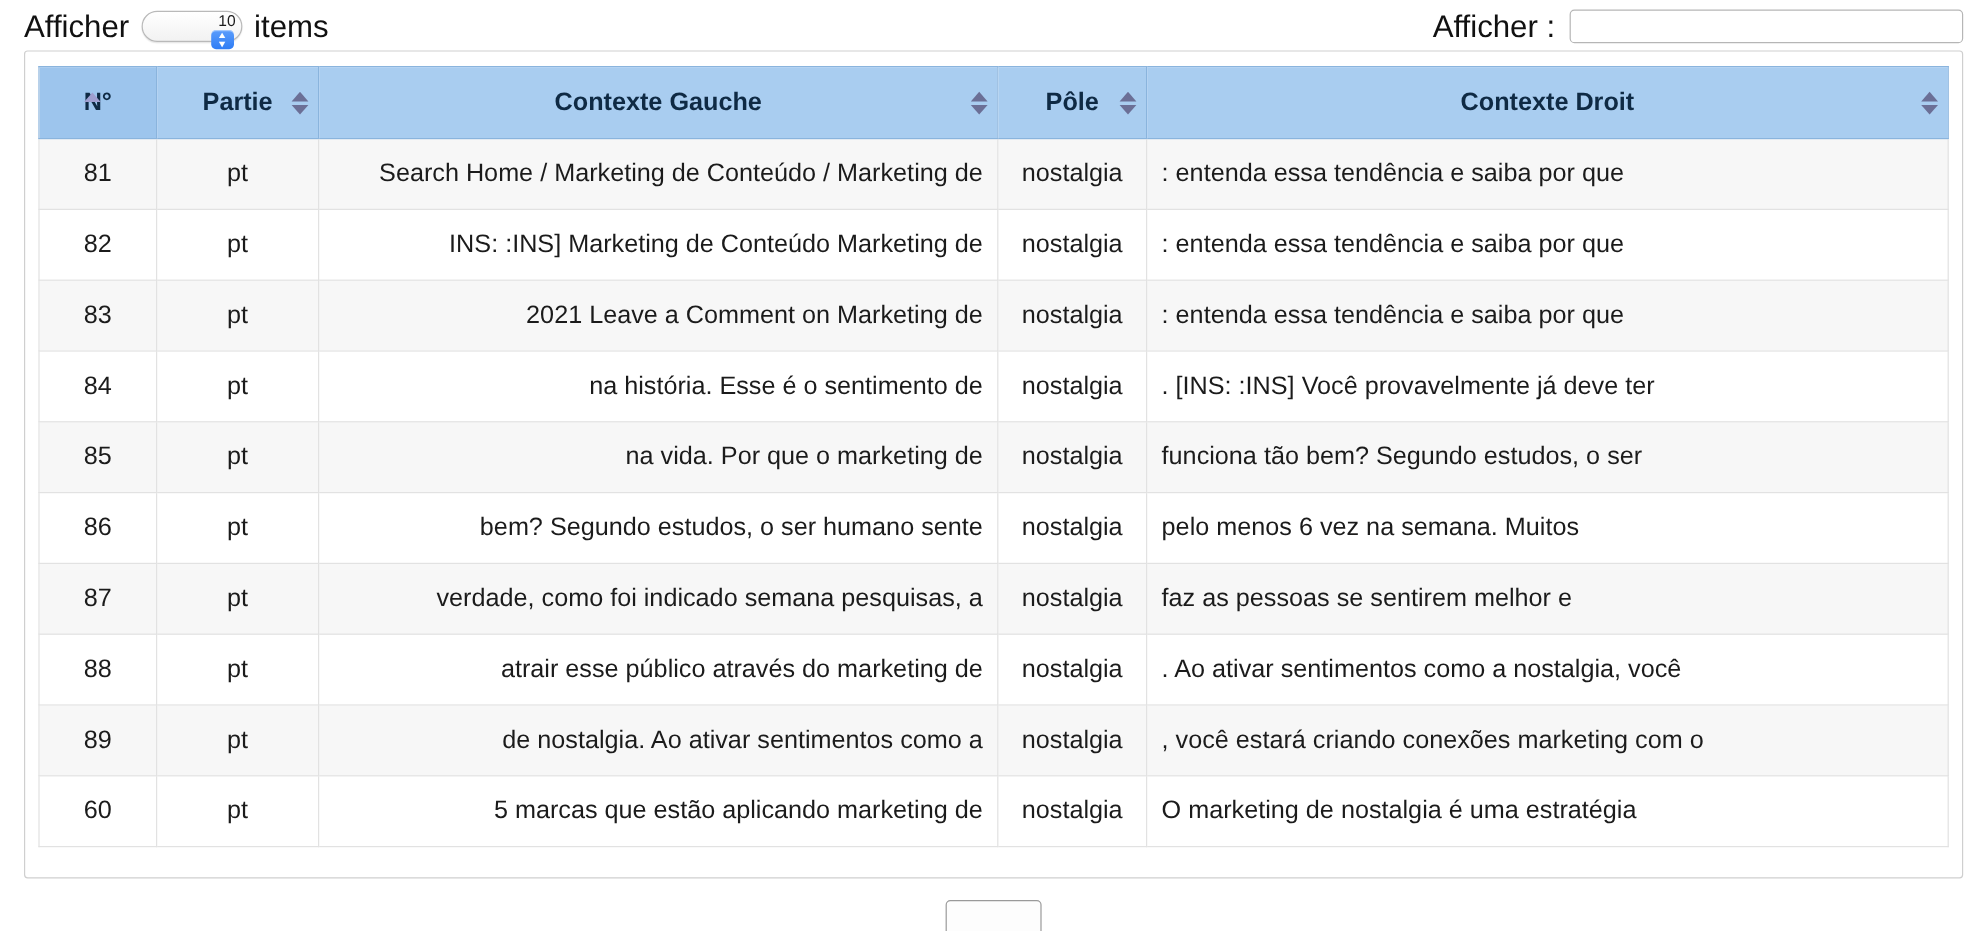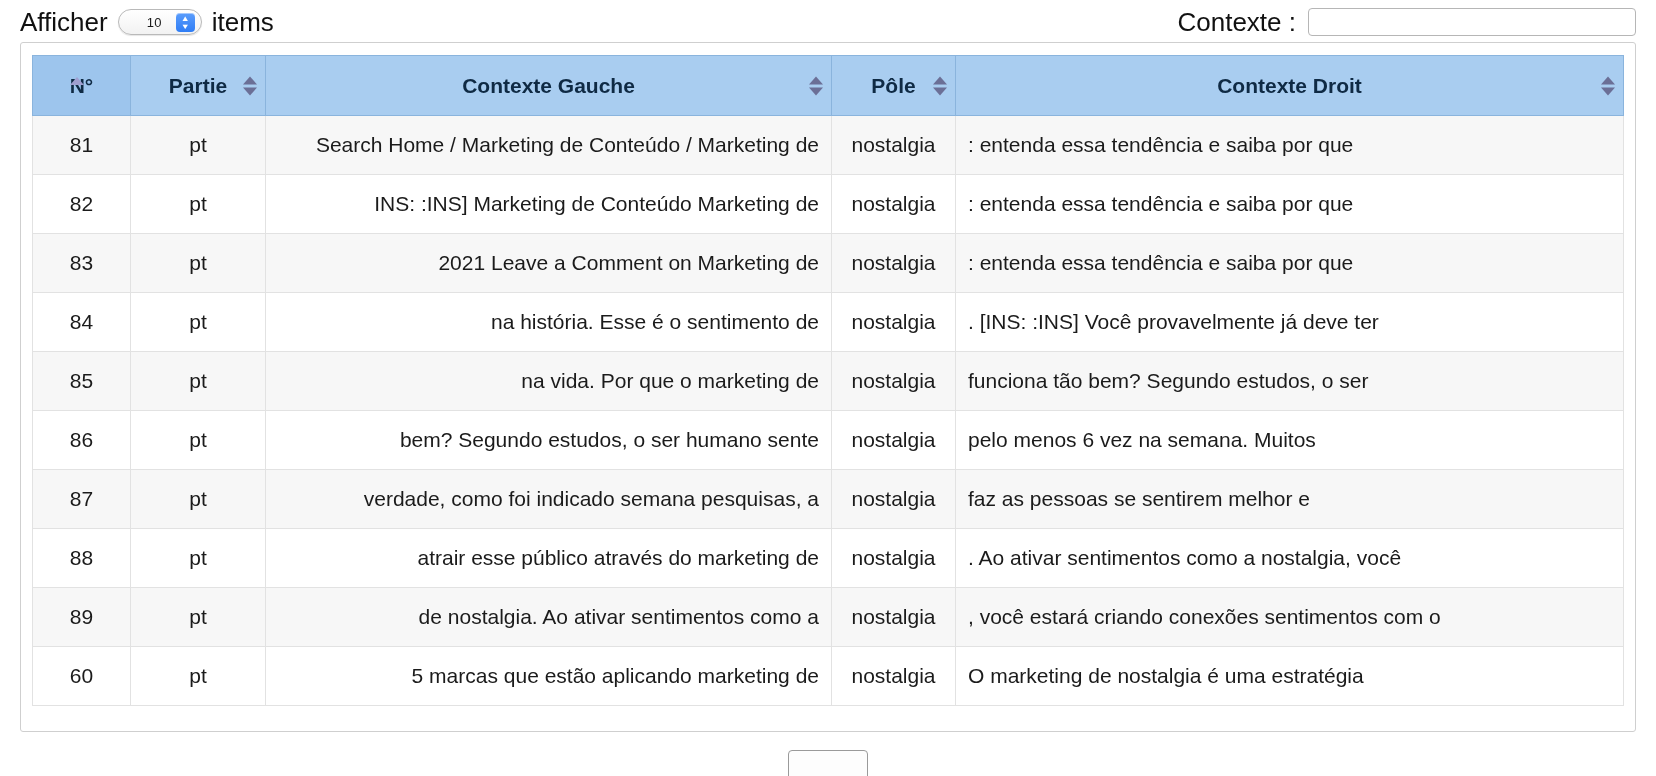--- a/index.html
+++ b/index.html
@@ -39,25 +39,26 @@
     position: relative;
     display: inline-block;
   }
   .fake-select {
     width: 84px;
     height: 26px;
     border: 1px solid #b9b9b9;
     border-radius: 13px;
     background: linear-gradient(#ffffff, #f2f2f2);
     display: flex;
-    align-items: center;
+    align-items: flex-end;
     padding: 0 4px 0 0;
     font-size: 13px;
     color: #1a1a1a;
     box-shadow: 0 1px 1px rgba(0,0,0,0.10);
+    flex-direction: column;
   }
   .fake-select .sel-value {
     flex: 1;
     text-align: center;
     padding-left: 14px;
     font-size: 13px;
     letter-spacing: 0.2px;
   }
   .stepper {
     width: 19px;
@@ -207,21 +208,21 @@
           <span class="stepper">
             <span>▲</span>
               <span>▼</span>
           </span>
         </div>
       </span>
       <span class="lbl-post">items</span>
     </div>
 
     <div class="search-control">
-      <label>Contexte :</label>
+      <label>Afficher :</label>
       <input class="search-input" type="text" placeholder="" style="">
     </div>
   </div>
 
   <div class="table-frame">
     <table class="dt">
       <thead>
         <tr>
           <th class="c-num sorted">
             <span>N°</span>
@@ -314,21 +315,21 @@
           <td class="c-part">pt</td>
           <td class="c-left">atrair esse público através do marketing de</td>
           <td class="c-pole">nostalgia</td>
           <td class="c-right">. Ao ativar sentimentos como a nostalgia, você</td>
         </tr>
         <tr class="odd">
           <td class="c-num">89</td>
           <td class="c-part">pt</td>
           <td class="c-left">de nostalgia. Ao ativar sentimentos como a</td>
           <td class="c-pole">nostalgia</td>
-          <td class="c-right">, você estará criando conexões sentimentos com o</td>
+          <td class="c-right">, você estará criando conexões marketing com o</td>
         </tr>
         <tr class="even">
           <td class="c-num">60</td>
           <td class="c-part">pt</td>
           <td class="c-left">5 marcas que estão aplicando marketing de</td>
           <td class="c-pole">nostalgia</td>
           <td class="c-right">O marketing de nostalgia é uma estratégia</td>
         </tr>
       </tbody>
     </table>

